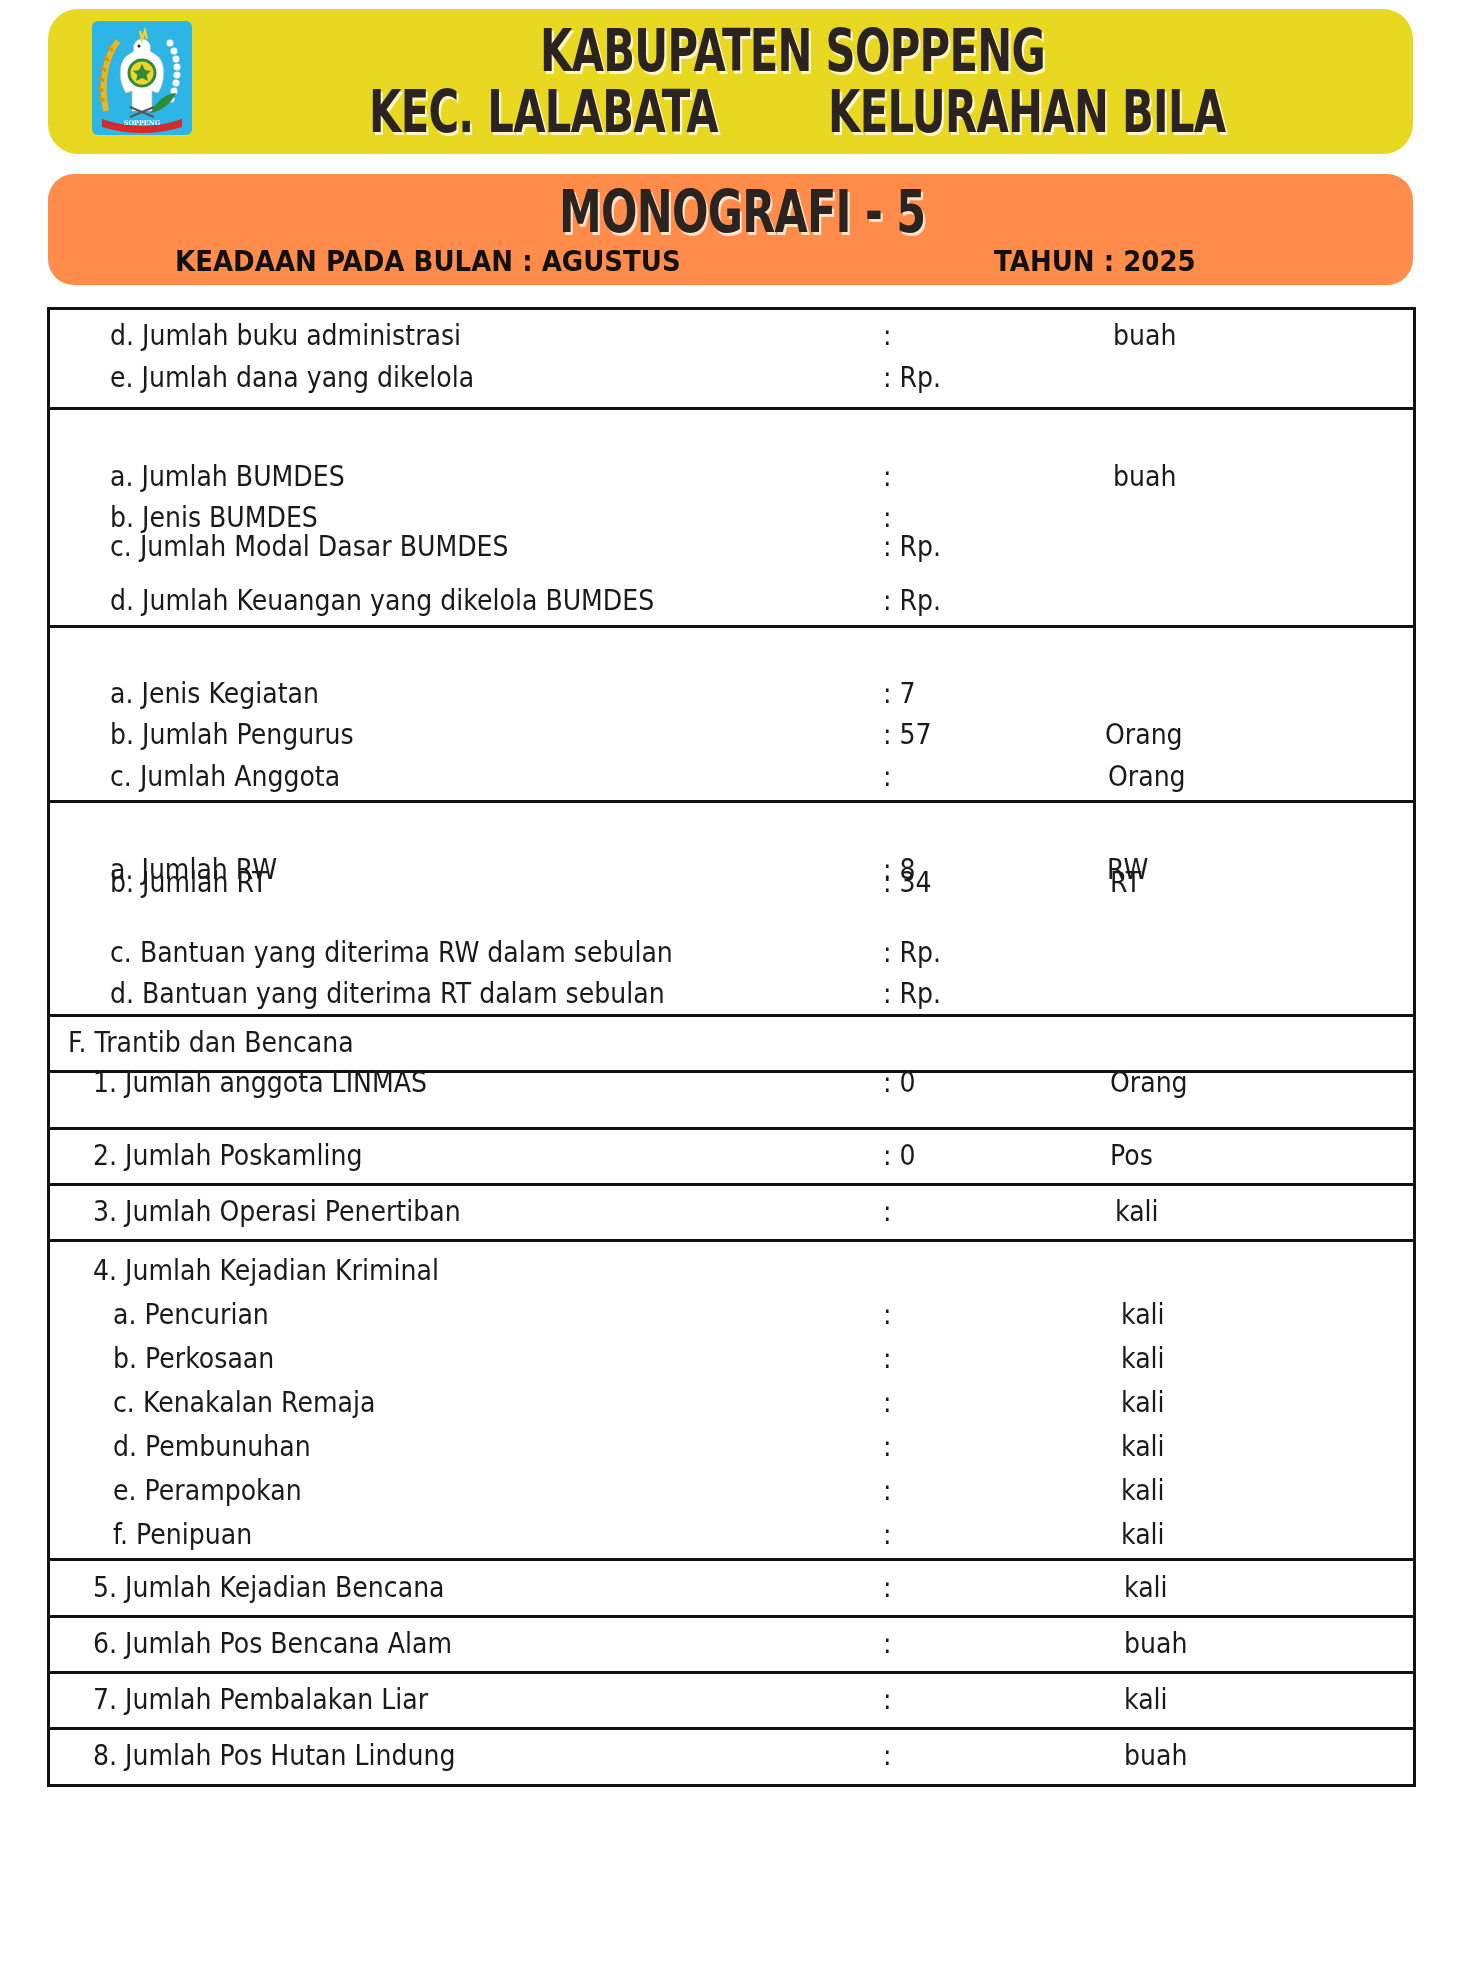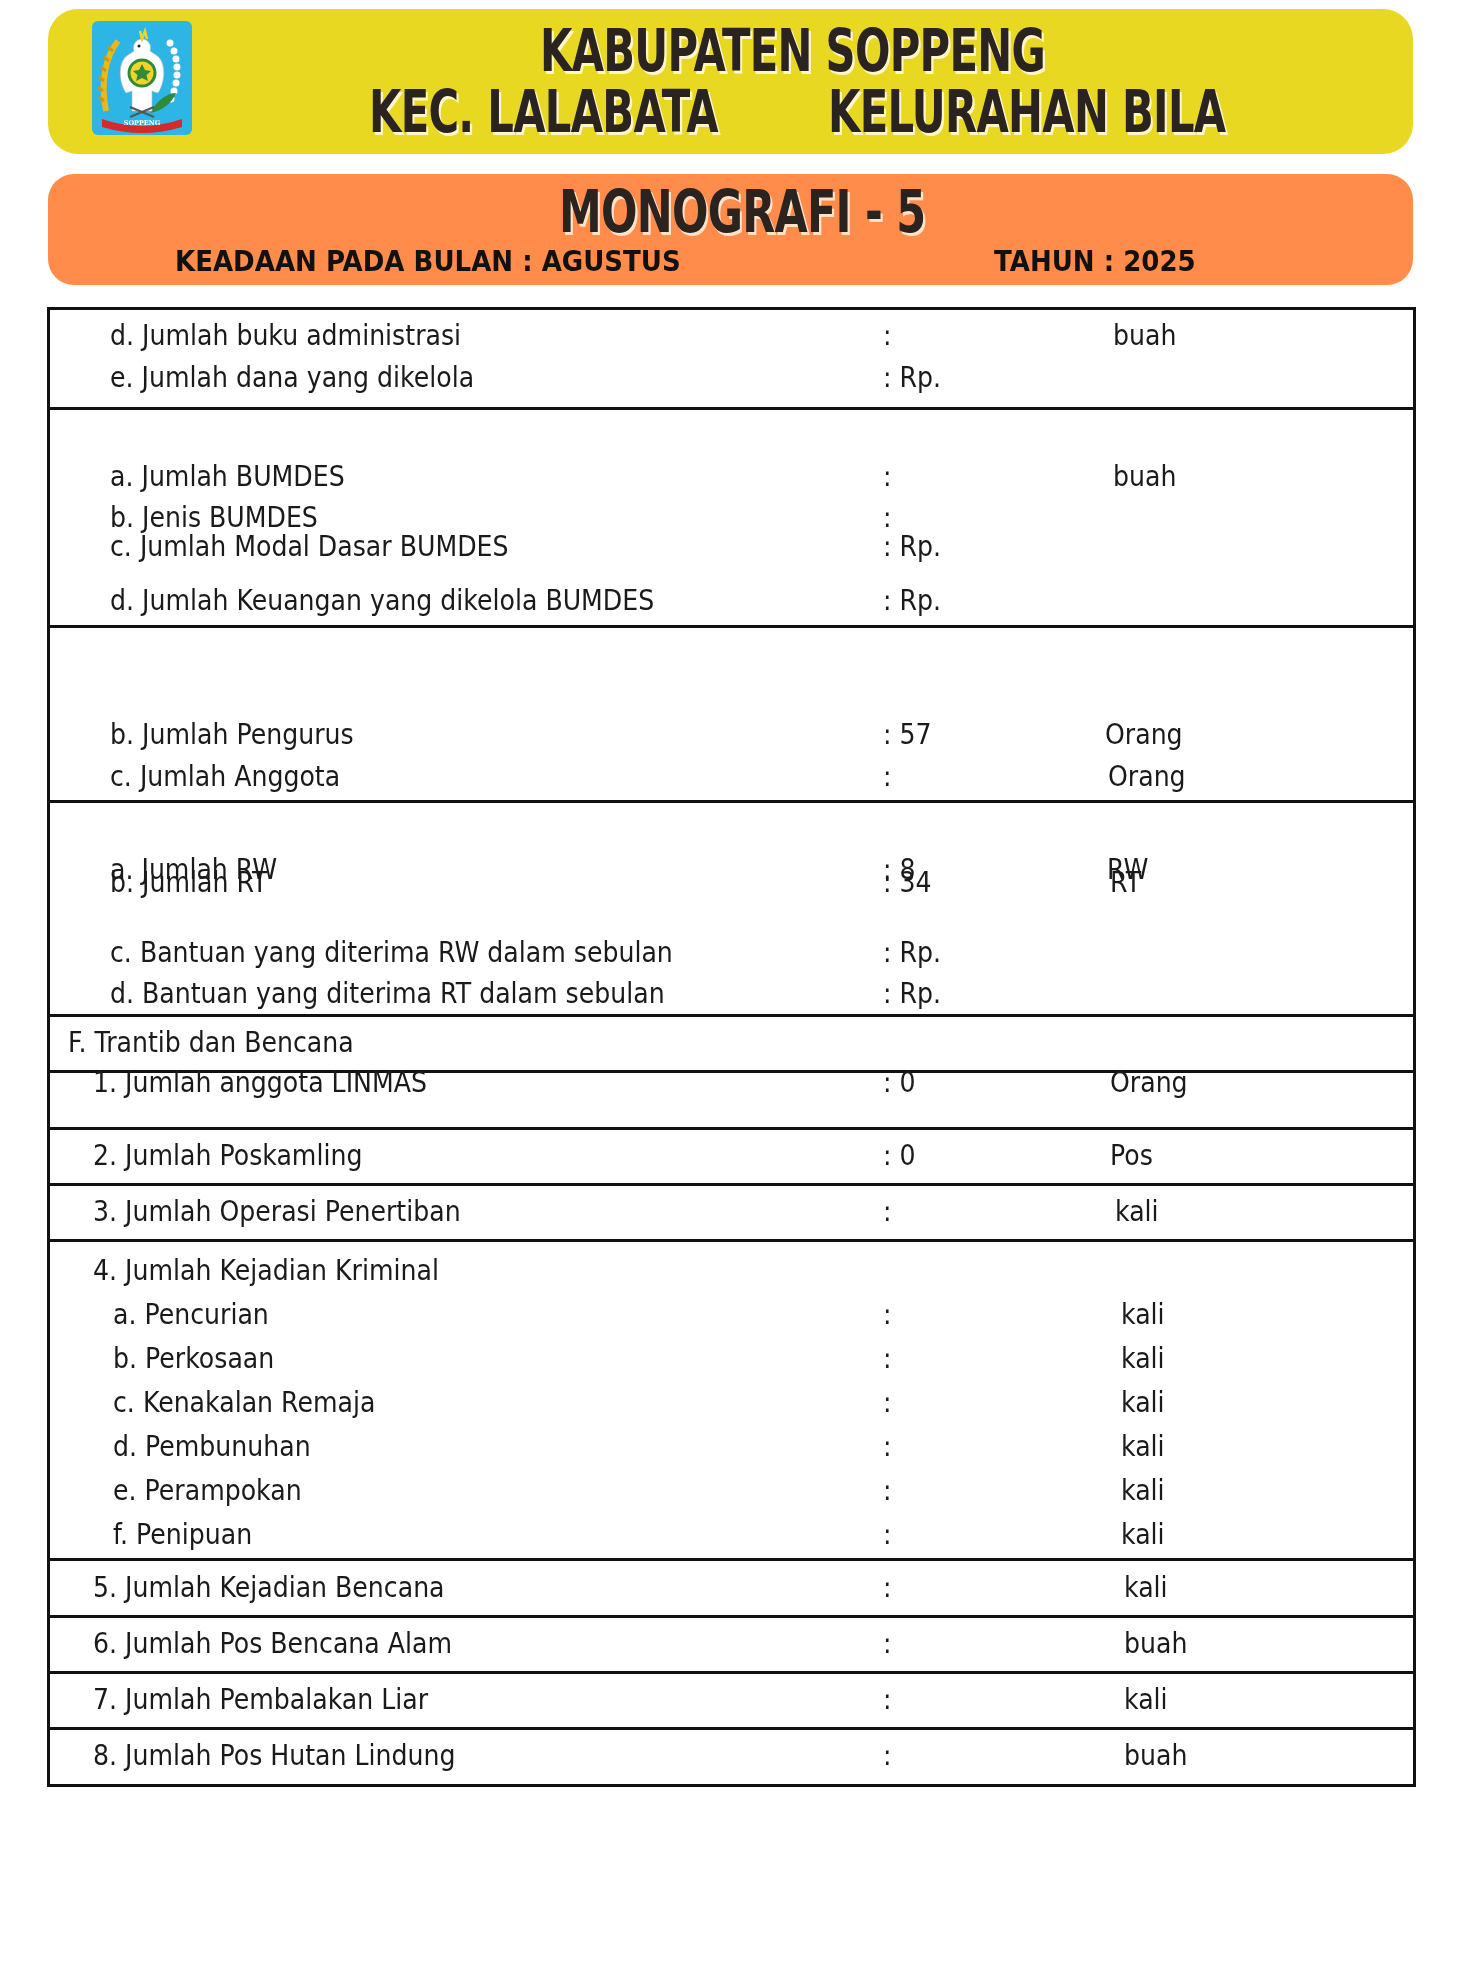--- a/index.html
+++ b/index.html
@@ -139,20 +139,25 @@
     <span class="label l1">c. Jumlah Modal Dasar BUMDES</span>
     <span class="colon">: Rp.</span>
     <span class="unit"></span>
   </div>
   <div class="row" style="top:270px">
     <span class="label l1">d. Jumlah Keuangan yang dikelola BUMDES</span>
     <span class="colon">: Rp.</span>
     <span class="unit"></span>
   </div>
 
+  <div class="row" style="top:363px">
+    <span class="label l1">a. Jenis Kegiatan</span>
+    <span class="colon">: 7</span>
+    <span class="unit"></span>
+  </div>
   <div class="row" style="top:404px">
     <span class="label l1">b. Jumlah Pengurus</span>
     <span class="colon">: 57</span>
     <span class="unit" style="left:1055px">Orang</span>
   </div>
   <div class="row" style="top:446px">
     <span class="label l1">c. Jumlah Anggota</span>
     <span class="colon">:</span>
     <span class="unit" style="left:1058px">Orang</span>
   </div>

